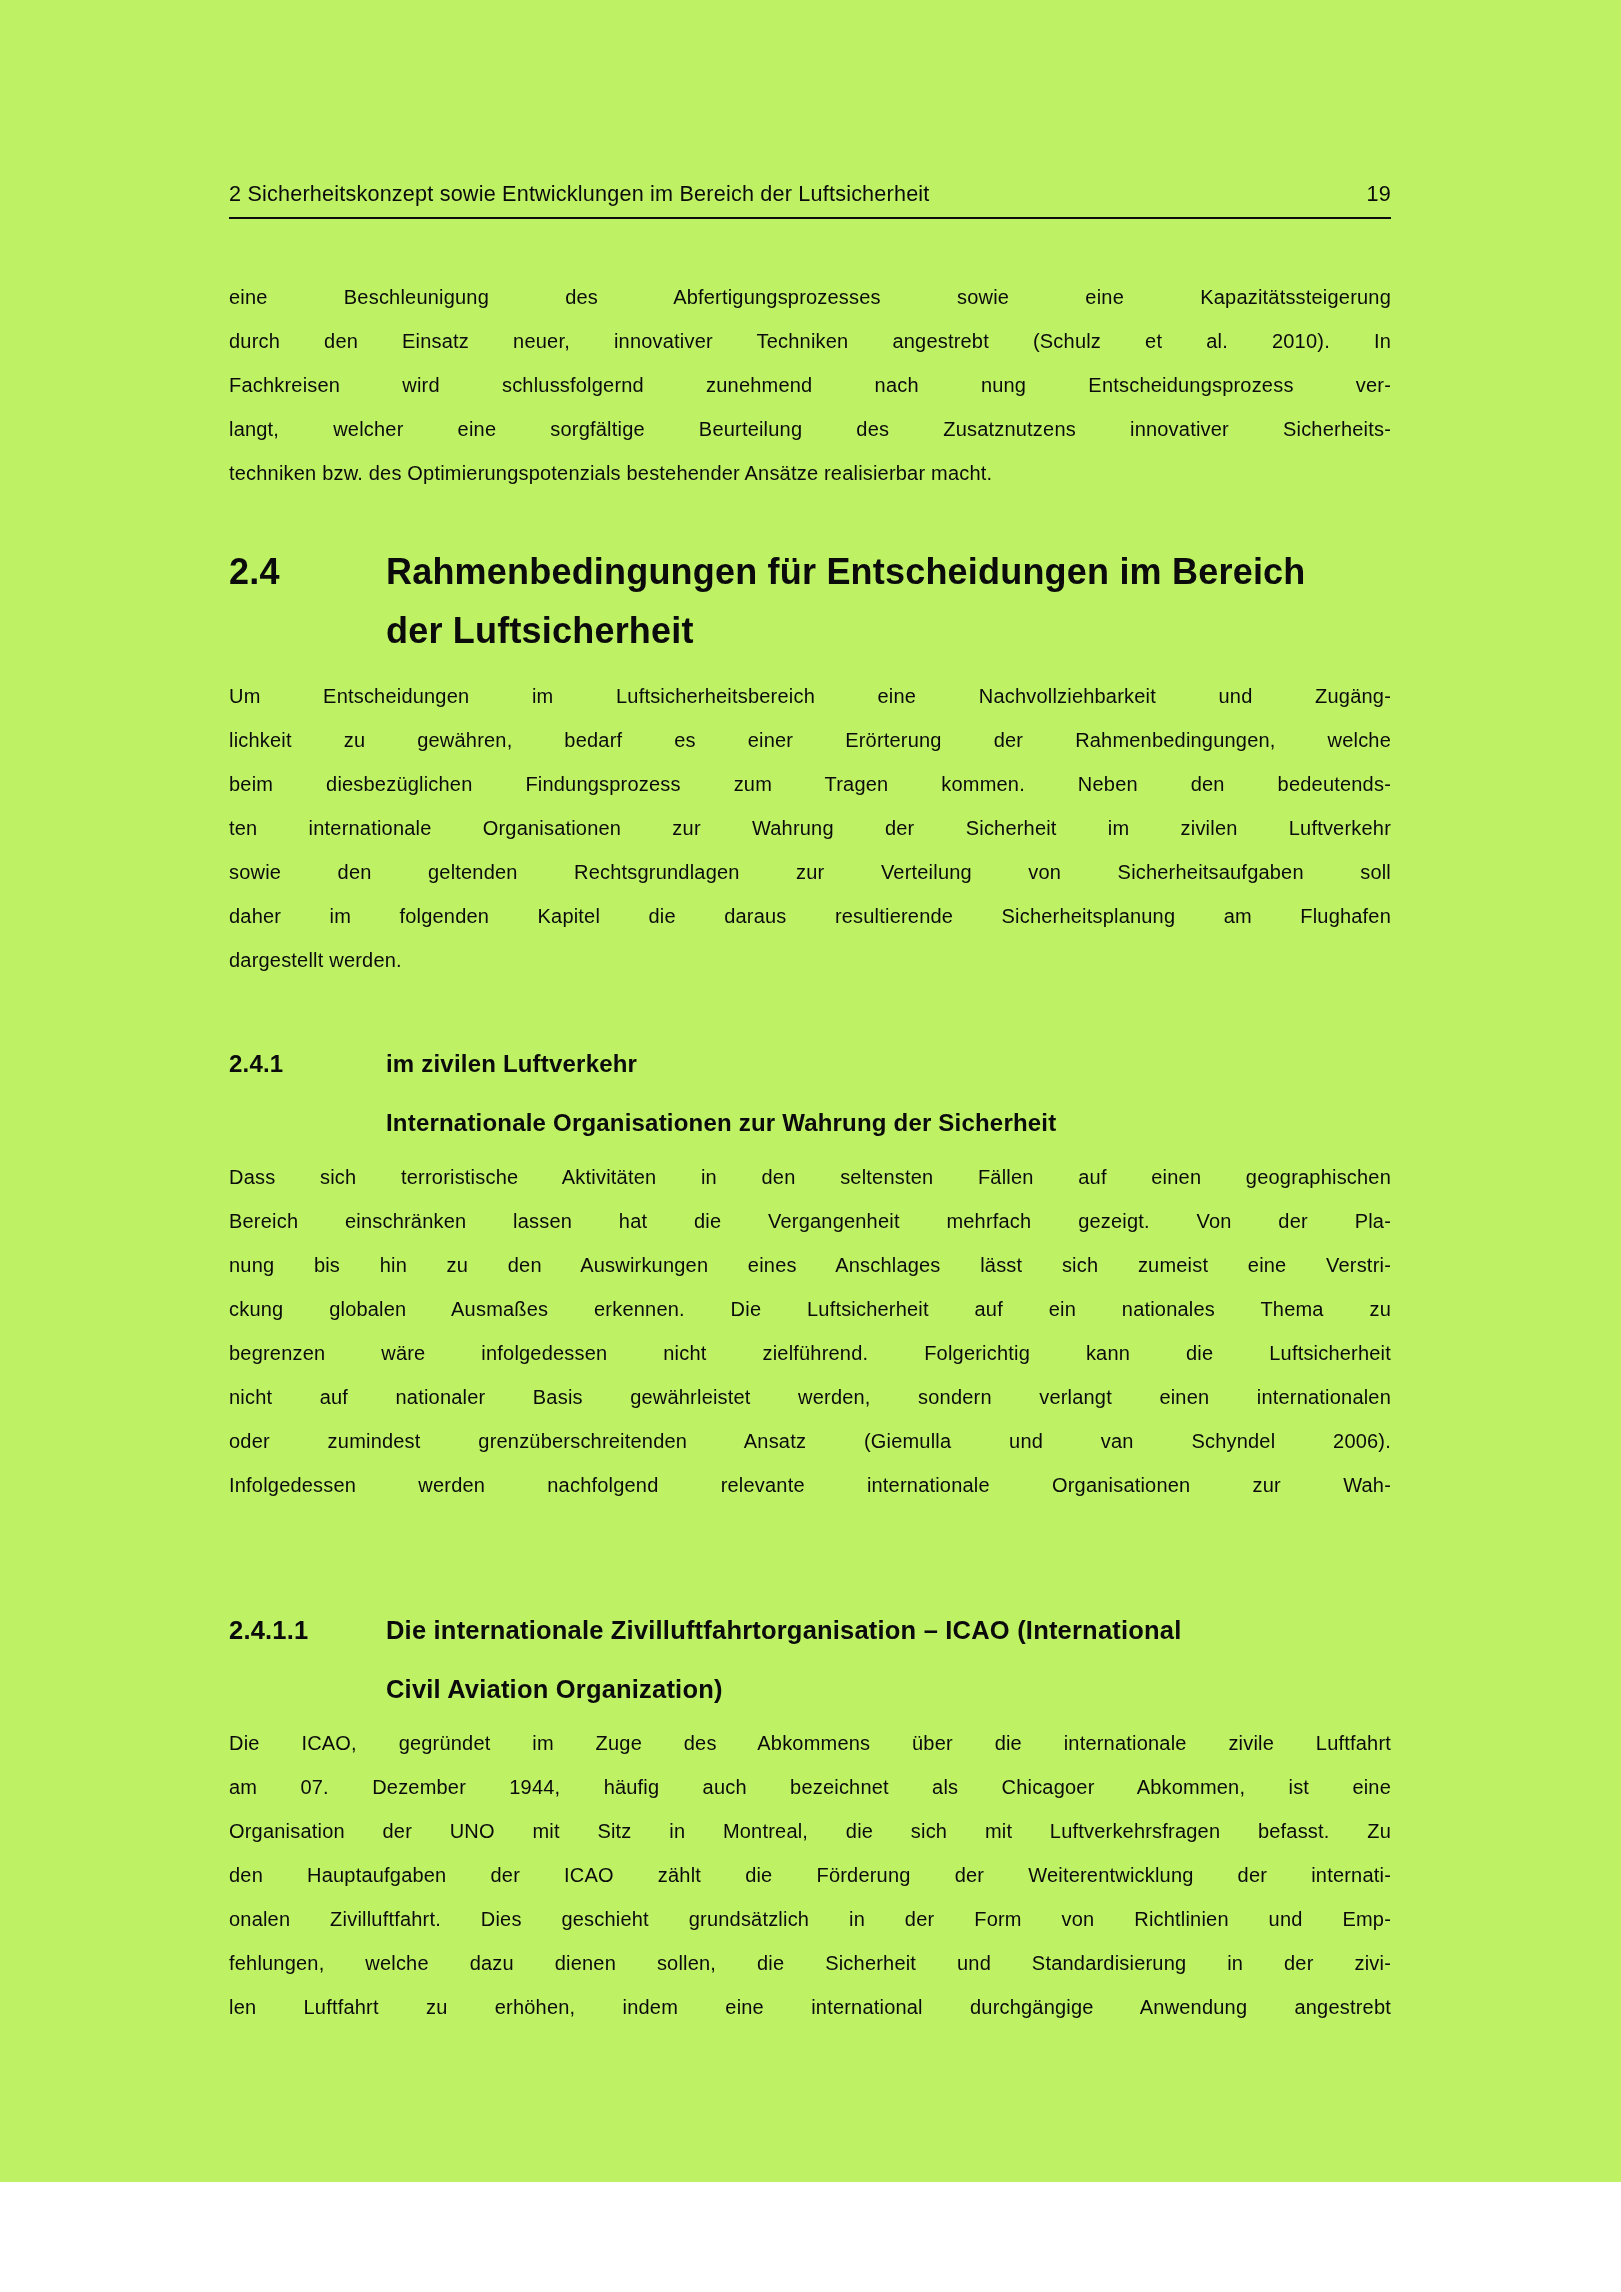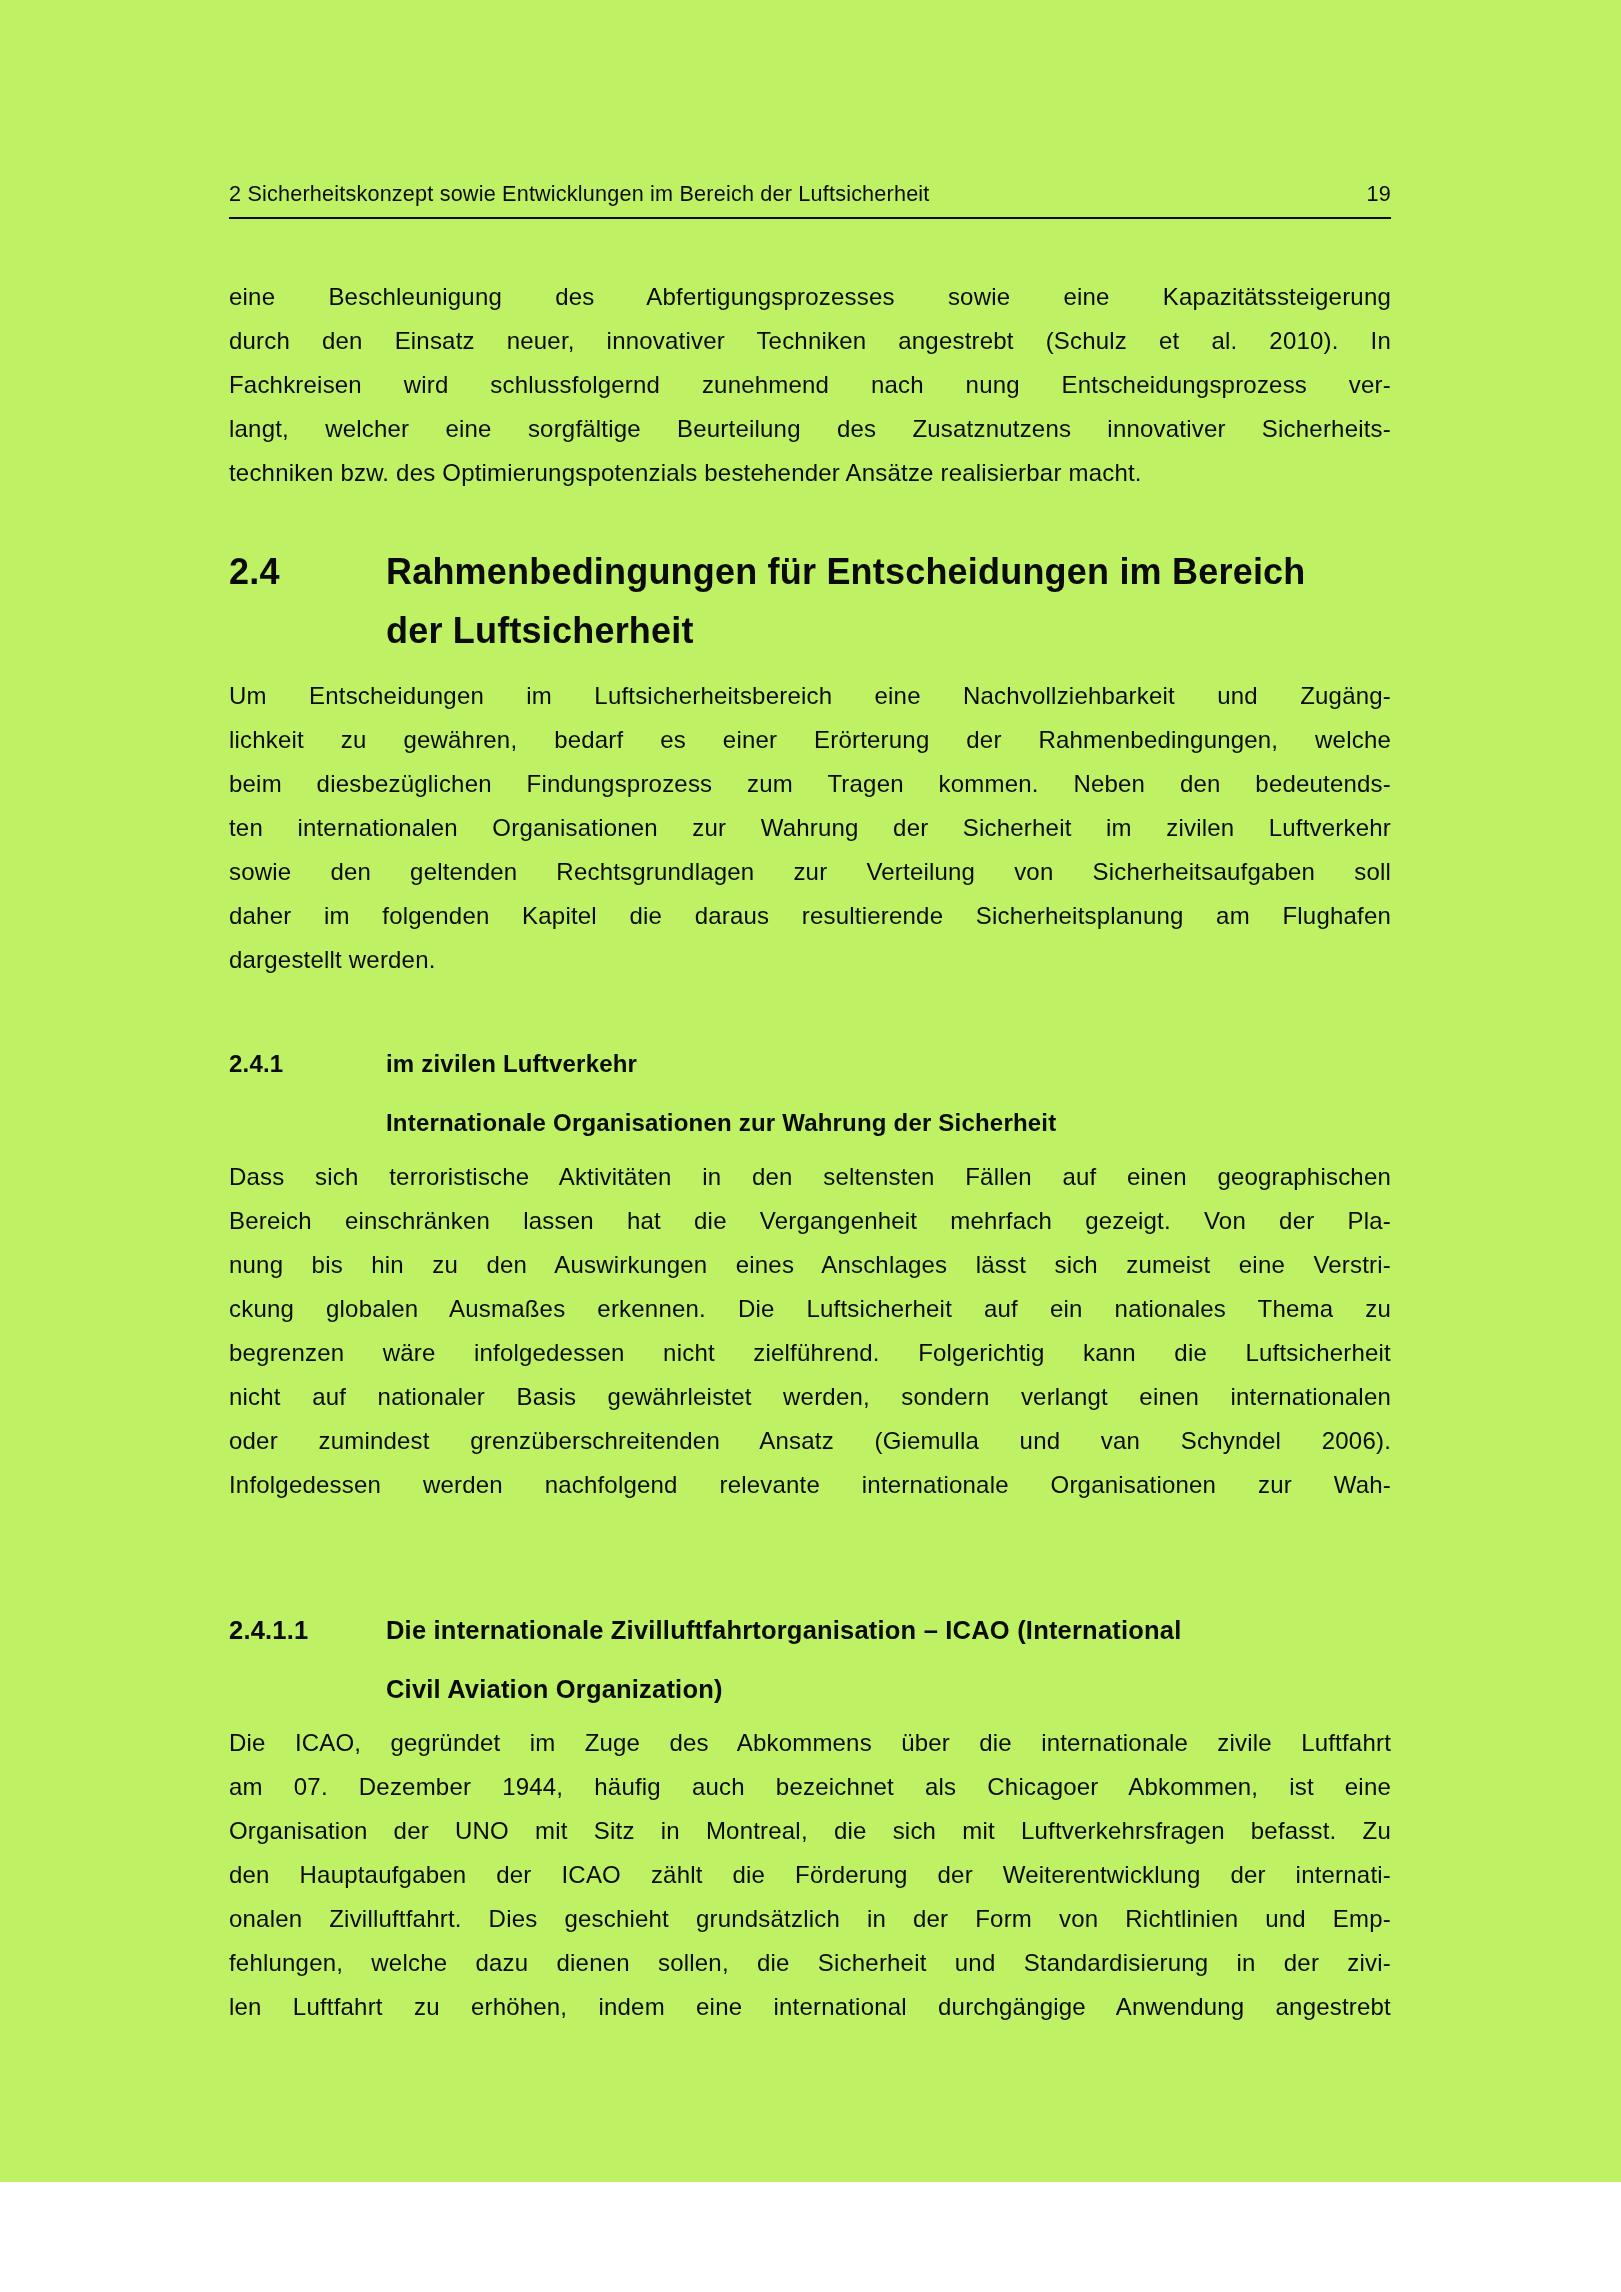--- a/index.html
+++ b/index.html
@@ -28,21 +28,21 @@
     justify-content: space-between;
     align-items: baseline;
     font-size: 21.6px;
     line-height: 27.4px;
     padding-bottom: 9.8px;
     border-bottom: 2.9px solid #0b0b0b;
     letter-spacing: 0.2px;
   }
   
   .para {
-    font-size: 24px;
+    font-size: 20px;
     line-height: 44px;
     letter-spacing: 0.2px;
   }
   .tline { white-space: normal; }
   .tline-just {
     text-align: justify;
     text-align-last: justify;
   }
   .tline-last {
     text-align: left;
@@ -94,21 +94,21 @@
     <span class="h-title">
         <div class="tline tline-last">Rahmenbedingungen für Entscheidungen im Bereich</div>
         <div class="tline tline-last">der Luftsicherheit</div>
       </span>
   </div>
 
   <div id="p2" class="block para">
       <div class="tline tline-just">Um Entscheidungen im Luftsicherheitsbereich eine Nachvollziehbarkeit und Zugäng-</div>
       <div class="tline tline-just">lichkeit zu gewähren, bedarf es einer Erörterung der Rahmenbedingungen, welche</div>
       <div class="tline tline-just">beim diesbezüglichen Findungsprozess zum Tragen kommen. Neben den bedeutends-</div>
-      <div class="tline tline-just">ten internationalen Organisationen zur Wahrung der Sicherheit im zivilen Luftverkehr</div>
+      <div class="tline tline-just">ten internationale Organisationen zur Wahrung der Sicherheit im zivilen Luftverkehr</div>
       <div class="tline tline-just">sowie den geltenden Rechtsgrundlagen zur Verteilung von Sicherheitsaufgaben soll</div>
       <div class="tline tline-just">daher im folgenden Kapitel die daraus resultierende Sicherheitsplanung am Flughafen</div>
       <div class="tline tline-last">dargestellt werden.</div>
     </div>
 
   <div id="h241" class="block heading h2-size">
     <span class="h-num">2.4.1</span>
     <span class="h-title">
         <div class="tline tline-last">im zivilen Luftverkehr</div>
         <div class="tline tline-last">Internationale Organisationen zur Wahrung der Sicherheit</div>

